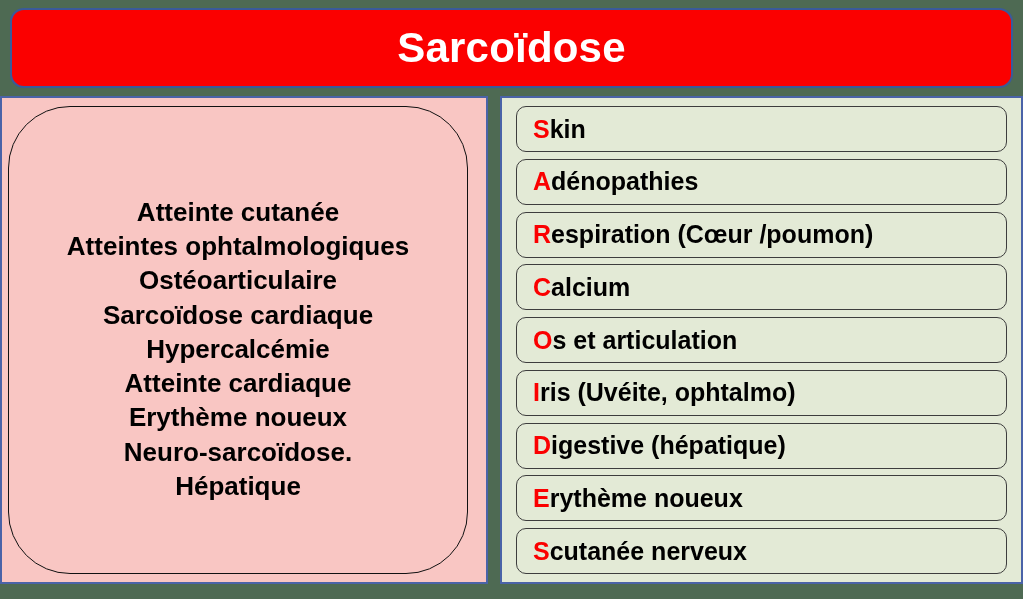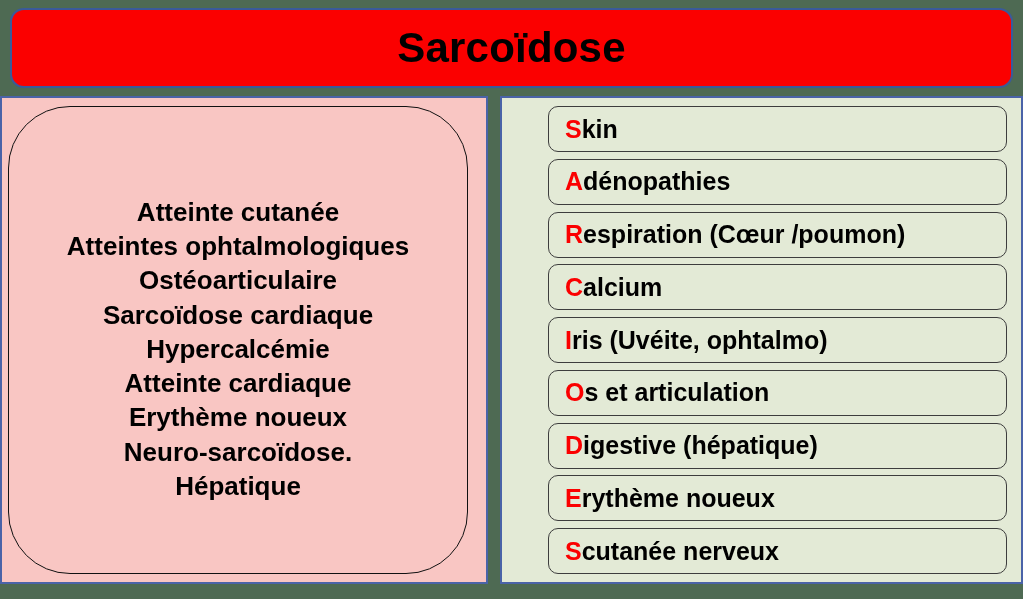--- a/index.html
+++ b/index.html
@@ -28,21 +28,21 @@
     height: 80px;
     box-sizing: border-box;
     background: #fb0000;
     border: 2px solid #3a5a9a;
     border-radius: 14px;
     display: flex;
     align-items: center;
     justify-content: center;
   }
   .title-text {
-    color: #000000;
+    color: #ffffff;
     font-size: 42px;
     font-weight: bold;
     letter-spacing: 0.2px;
     line-height: 1;
     text-align: center;
   }
 
   
   .left-panel {
     position: absolute;
@@ -105,21 +105,20 @@
   }
   .mnemo-item {
     box-sizing: border-box;
     height: 46px;
     border: 1.5px solid #3d3d3d;
     border-radius: 10px;
     background: #e3ead6;
     display: flex;
     align-items: center;
     padding-left: 16px;
-    margin-left: 32px;
   }
   .mnemo-text {
     font-size: 25px;
     font-weight: bold;
     color: #000000;
     line-height: 1;
     white-space: nowrap;
   }
   .mnemo-initial {
     color: #fb0000;
@@ -162,25 +161,25 @@
 
     <div class="mnemo-item">
       <div class="mnemo-text"><span class="mnemo-initial">R</span><span>espiration (Cœur /poumon)</span></div>
     </div>
 
     <div class="mnemo-item">
       <div class="mnemo-text"><span class="mnemo-initial">C</span><span>alcium</span></div>
     </div>
 
     <div class="mnemo-item">
-      <div class="mnemo-text"><span class="mnemo-initial">I</span><span>ris (Uvéite, ophtalmo)</span></div>
+      <div class="mnemo-text"><span class="mnemo-initial">O</span><span>s et articulation</span></div>
     </div>
 
     <div class="mnemo-item">
-      <div class="mnemo-text"><span class="mnemo-initial">O</span><span>s et articulation</span></div>
+      <div class="mnemo-text"><span class="mnemo-initial">I</span><span>ris (Uvéite, ophtalmo)</span></div>
     </div>
 
     <div class="mnemo-item">
       <div class="mnemo-text"><span class="mnemo-initial">D</span><span>igestive (hépatique)</span></div>
     </div>
 
     <div class="mnemo-item">
       <div class="mnemo-text"><span class="mnemo-initial">E</span><span>rythème noueux</span></div>
     </div>
 

